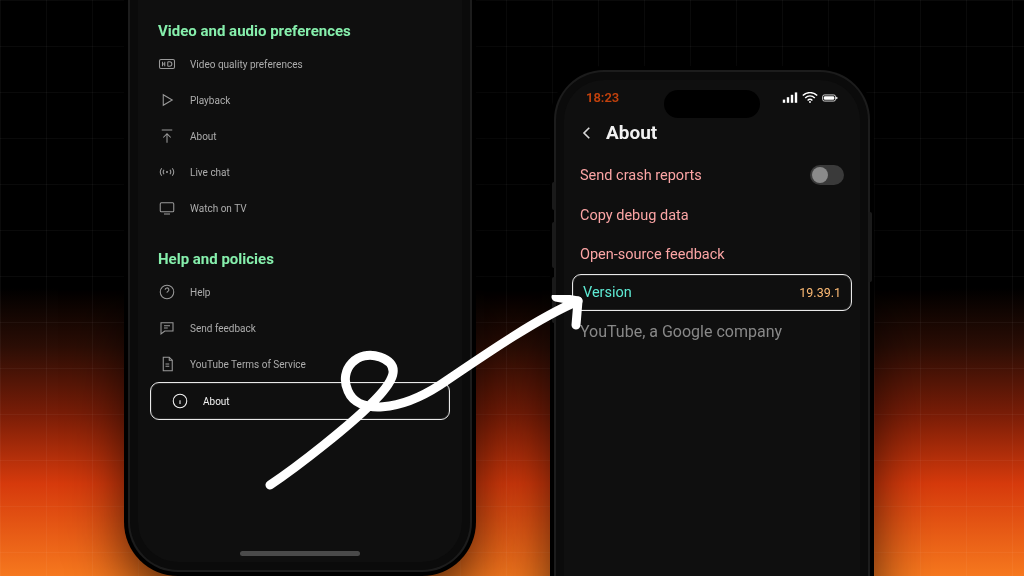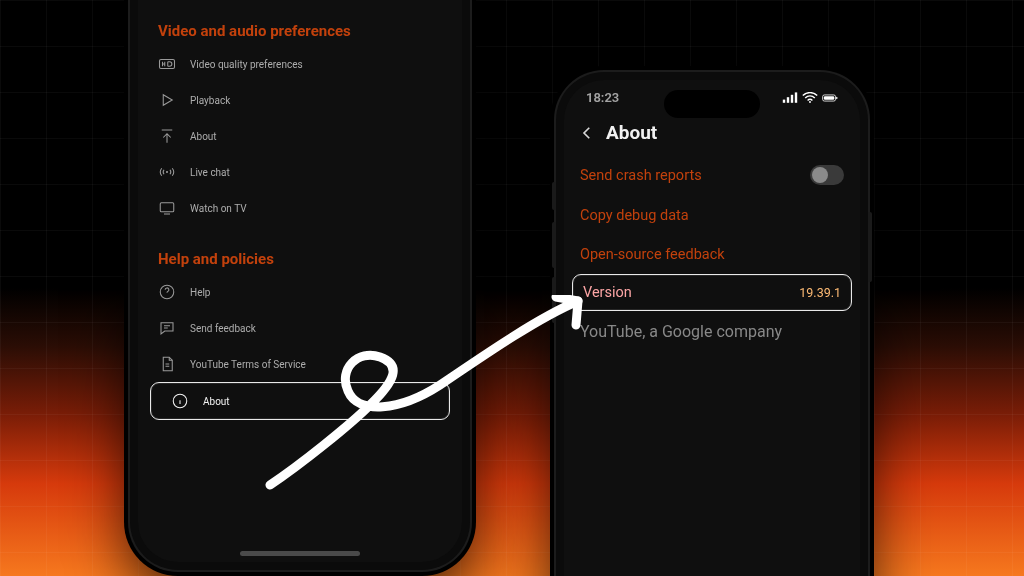--- a/index.html
+++ b/index.html
@@ -41,21 +41,21 @@
   .screen {
     position: absolute; inset: 8px;
     background: #0f0f0f;
     border-radius: 40px;
     overflow: hidden;
     color: #cfcfcf;
   }
   .screen-left { padding-top: 154px; } 
 
   .section-title {
-    font-size: 15px; font-weight: 700; color: #c2410c;
+    font-size: 15px; font-weight: 700; color: #86efac;
     padding: 10px 20px 6px;
   }
   .item {
     display: flex; align-items: center; gap: 14px;
     padding: 9px 20px;
     font-size: 10px;
     color: #adadad;
     cursor: pointer;
   }
   .icon {
@@ -77,51 +77,51 @@
   .highlight .item-label { color:#f3f3f3; }
 
   .home-indicator {
     position:absolute; bottom:6px; left:50%; transform:translateX(-50%);
     width:120px; height:5px; border-radius:3px; background:#4a4a4a;
   }
 
   
   .statusbar {
     display:flex; align-items:center; justify-content:space-between;
-    padding: 10px 22px 0; font-size:13px; color:#a3a3a3; font-weight:600;
+    padding: 10px 22px 0; font-size:13px; color:#c2410c; font-weight:600;
   }
   .status-right { display:flex; gap:4px; align-items:center; }
   .status-right svg { width:16px; height:12px; }
   .dynamic-island {
     position:absolute; top:10px; left:50%; transform:translateX(-50%);
     width:96px; height:28px; background:#000; border-radius:18px;
   }
 
   .about-header {
     display:flex; align-items:center; gap:10px;
     padding: 16px 14px 10px; font-size:19px; font-weight:700; color:#f1f1f1;
     cursor:pointer;
   }
   .about-header svg { width:18px; height:18px; stroke:#d8d8d8; fill:none; stroke-width:2.2; }
 
   .row {
     display:flex; align-items:center; justify-content:space-between;
-    padding: 11px 16px; font-size:14.5px; color:#c2410c;
+    padding: 11px 16px; font-size:14.5px; color:#fca5a5;
   }
   .row .r-label { flex:1; }
   .row .r-val { color:#9a9a9a; font-size:12.5px; }
   .toggle {
     width:34px; height:20px; border-radius:12px; background:#3a3a3a; position:relative;
   }
   .toggle::after{
     content:""; position:absolute; top:2px; left:2px; width:16px; height:16px;
     border-radius:50%; background:#8a8a8a;
   }
   .row.highlight { margin: 0 8px; padding: 9px 10px; color:#f3f3f3; }
-  .row.highlight .r-label { color:#fca5a5; }
+  .row.highlight .r-label { color:#5eead4; }
   .row.highlight .r-val { color:#fdba74; }
   .company { padding: 11px 16px; font-size:16px; color:#888; }
 
   
   .arrow {
     position:absolute; left:240px; top:295px; width:370px; height:200px;
     pointer-events:none;
   }
   .arrow path { stroke:#fff; stroke-width:9; fill:none; stroke-linecap:round; stroke-linejoin:round; }
 </style>

